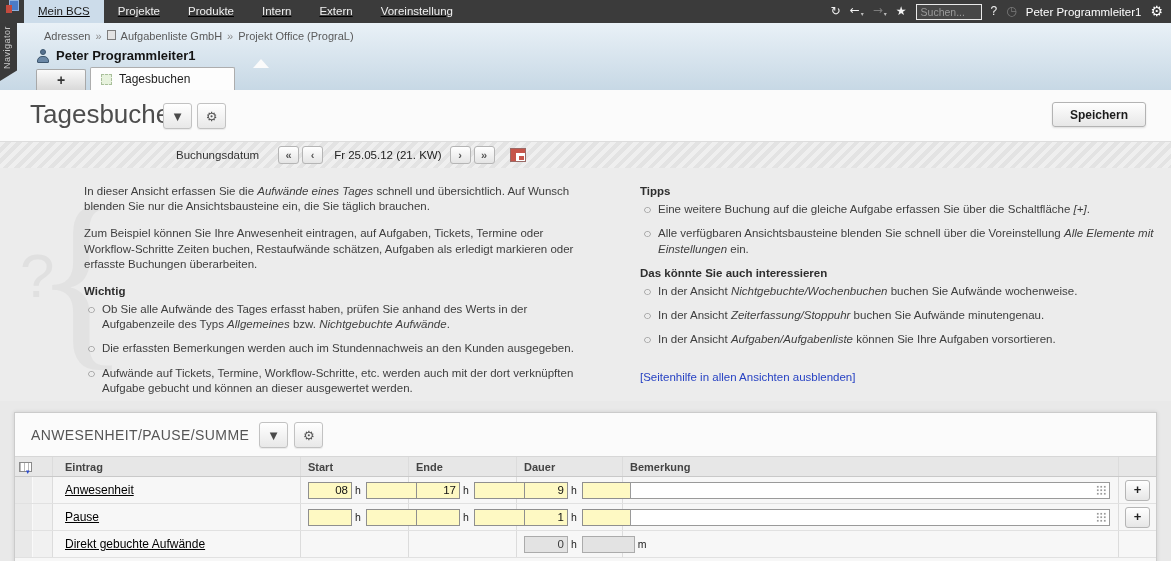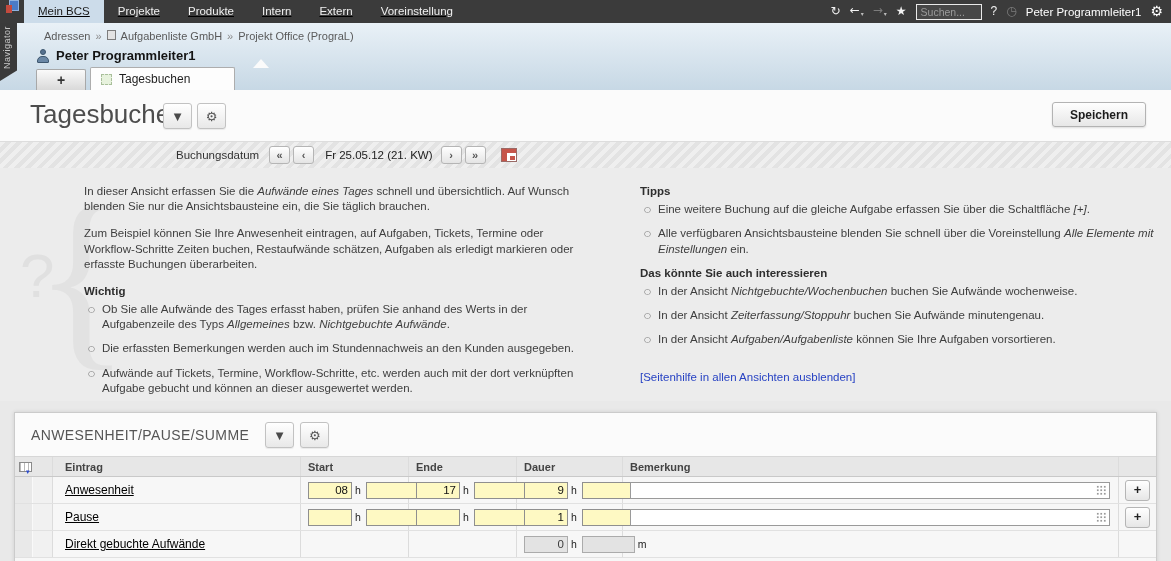--- a/index.html
+++ b/index.html
@@ -50,21 +50,21 @@
   
   .titlerow { height:51px; background:#fbfbfb; position:relative; z-index:4; }
   .view-title { position:absolute; left:30px; top:9px; font-size:26px; color:#4d4d4d; }
   .title-btns { position:absolute; left:163px; top:13px; display:flex; gap:5px; }
   .btn-sm { height:26px; min-width:29px; padding:0 7px; border:1px solid #c2c2c2; border-radius:3px; background:linear-gradient(#ffffff,#e8e8e8); box-shadow:0 1px 1px rgba(0,0,0,.07); color:#4a4a4a; font-size:10px; display:flex; align-items:center; justify-content:center; cursor:pointer; }
   .btn-sm .gear-g { font-size:13px; color:#555; }
   .save-btn { position:absolute; right:25px; top:12px; height:25px; padding:0 17px; border:1px solid #b3b3b3; border-radius:3px; background:linear-gradient(#fefefe,#e7e7e7); box-shadow:0 1px 2px rgba(0,0,0,.12); font-size:12px; font-weight:bold; color:#1c1c1c; cursor:pointer; font-family:"Liberation Sans",sans-serif; }
 
   
   .datestrip { height:27px; background:repeating-linear-gradient(135deg,#efefef 0 4px,#e3e3e3 4px 8px); border-top:1px solid #ddd; display:flex; align-items:center; padding-left:176px; }
-  .date-label { font-size:11.5px; color:#333; margin-right:10px; }
+  .date-label { font-size:11.5px; color:#333; margin-right:19px; }
   .date-btn { width:21px; height:18px; border:1px solid #b5b5b5; border-radius:3px; background:linear-gradient(#fff,#e4e4e4); color:#555; font-weight:bold; font-size:11px; line-height:16px; text-align:center; cursor:pointer; margin-right:3px; }
   .date-value { font-size:11.5px; color:#222; margin:0 8px; }
   .cal-icon { width:16px; height:14px; margin-left:12px; border:1px solid #9a6a66; background:
       linear-gradient(#c6554a 0 4px, transparent 4px),
       linear-gradient(to right,#c6554a 0 5px, transparent 5px),
       linear-gradient(#fff,#fff); position:relative; cursor:pointer; }
   .cal-icon::after { content:""; position:absolute; right:1px; bottom:1px; width:5px; height:4px; background:#c6554a; }
 
   
   .helpsec { height:233px; background:#ececec; position:relative; font-size:11.5px; color:#3e3e3e; }
@@ -77,21 +77,21 @@
   .help-p { margin-bottom:12px; }
   .it { font-style:italic; }
   .bullet-item { display:flex; margin:0 0 9px 4px; }
   .bullet-marker { width:14px; flex:0 0 14px; color:#6d6d6d; font-size:8px; line-height:15px; }
   .bullet-text { flex:1; }
   .hide-link { color:#2742c3; cursor:pointer; display:inline-block; margin-top:14px; }
 
   
   .panel { position:absolute; left:14px; top:412px; width:1143px; height:175px; background:#fbfbfb; border:1px solid #cbcbcb; box-shadow:0 0 4px rgba(0,0,0,.12); }
   .panel-head { display:flex; align-items:center; gap:6px; padding:9px 0 8px 16px; }
-  .panel-title { font-size:14px; color:#555; letter-spacing:.4px; margin-right:10px; }
+  .panel-title { font-size:14px; color:#555; letter-spacing:.4px; margin-right:4px; }
   .t-hrow { display:flex; height:21px; background:#e7e7e7; border-top:1px solid #d7d7d7; border-bottom:1px solid #c9c9c9; font-size:11px; font-weight:bold; color:#444; }
   .t-row { display:flex; height:27px; background:#f7f7f7; border-bottom:1px solid #e1e1e1; align-items:center; }
   .tc { display:flex; align-items:center; padding-left:7px; border-right:1px solid #dcdcdc; height:100%; }
   .c-icon { width:38px; flex:0 0 38px; padding-left:4px; }
   .c-entry { width:248px; flex:0 0 248px; padding-left:12px; }
   .c-time { width:108px; flex:0 0 108px; }
   .c-dur { width:106px; flex:0 0 106px; }
   .c-rem { flex:1 1 auto; padding-right:8px; }
   .c-plus { width:37px; flex:0 0 37px; justify-content:center; padding-left:0; border-right:none; }
   .t-row .c-icon { background:linear-gradient(to right,#e9e9e9 0 17px,#f9f9f9 17px 18px,#f1f1f1 18px); }

